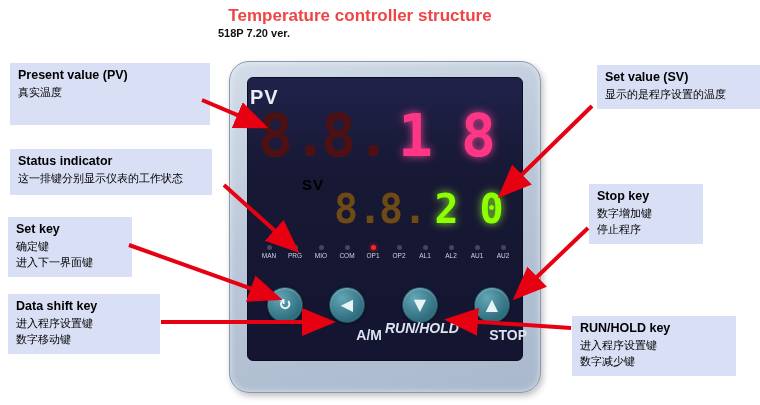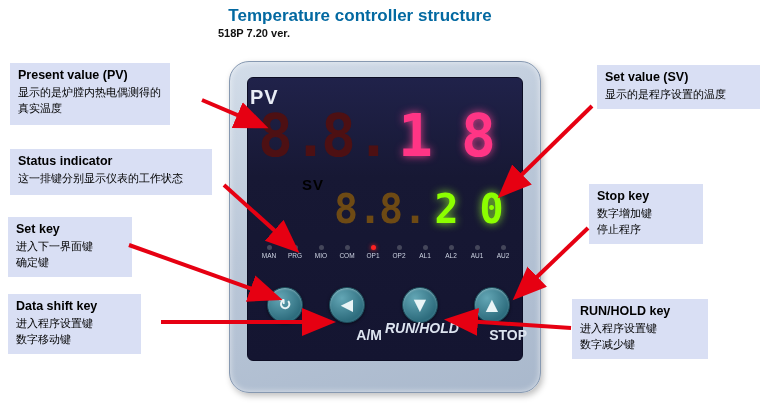--- a/index.html
+++ b/index.html
@@ -2,33 +2,33 @@
 <html><head>
 <meta charset="utf-8">
 <style>
   html,body{margin:0;padding:0;}
   body{
     width:760px;height:405px;position:relative;background:#ffffff;
     font-family:"Liberation Sans","DejaVu Sans",sans-serif;overflow:hidden;
   }
   .abs{position:absolute;}
   
-  .title-main{left:150px;top:6px;width:420px;text-align:center;font-size:17px;font-weight:bold;color:#0369a1;}
+  .title-main{left:150px;top:6px;width:420px;text-align:center;font-size:17px;font-weight:bold;color:#ef4444;}
   .title-version{left:218px;top:27px;font-size:11px;font-weight:bold;color:#111;}
   
   .callout{background:#d9dff4;padding:5px 8px 6px 8px;color:#000;box-sizing:border-box;}
   .callout .h{font-size:12.5px;font-weight:bold;margin:0 0 3px 0;}
   .callout .l{font-size:11px;line-height:1.45;}
-  #co-pv{left:10px;top:63px;width:160px;min-height:62px;}
+  #co-pv{left:10px;top:63px;width:200px;min-height:62px;}
   #co-status{left:10px;top:149px;width:202px;min-height:46px;}
   #co-set{left:8px;top:217px;width:124px;min-height:60px;}
-  #co-shift{left:8px;top:294px;width:133px;min-height:60px;}
+  #co-shift{left:8px;top:294px;width:152px;min-height:60px;}
   #co-sv{left:576px;top:65px;width:176px;min-height:44px;margin-left:21px;}
   #co-stop{left:589px;top:184px;width:114px;min-height:60px;}
-  #co-runhold{left:572px;top:299px;width:136px;min-height:60px;}
+  #co-runhold{left:572px;top:316px;width:164px;min-height:60px;}
   
   .bezel{
     left:229px;top:61px;width:310px;height:330px;border-radius:20px;
     background:linear-gradient(160deg,#d3dde9 0%,#bac7d8 45%,#a9b8cc 100%);
     border:1px solid #8799b1;
     box-shadow:inset 0 0 6px rgba(255,255,255,.6), 2px 3px 6px rgba(0,0,0,.25);
   }
   .face{
     left:247px;top:77px;width:274px;height:282px;border-radius:6px;
     background:linear-gradient(180deg,#20224a 0%,#171834 35%,#141531 100%);
@@ -150,33 +150,32 @@
 <button class="btn" id="btn-stop">
   <span class="glyph">▲</span>
 </button>
 
 <div class="abs btn-label" id="lbl-am">A/M</div>
 <div class="abs btn-label" id="lbl-runhold">RUN/HOLD</div>
 <div class="abs btn-label" id="lbl-stop">STOP</div>
 
 <div class="abs callout" id="co-pv">
   <div class="h">Present value (PV)</div>
-  <div class="l">显示的是炉膛内热电偶测得的</div>
   <div class="l">真实温度</div>
 </div>
 
 <div class="abs callout" id="co-status">
   <div class="h">Status  indicator</div>
   <div class="l">这一排键分别显示仪表的工作状态</div>
 </div>
 
 <div class="abs callout" id="co-set">
   <div class="h">Set key</div>
+  <div class="l">确定键</div>
   <div class="l">进入下一界面键</div>
-  <div class="l">确定键</div>
 </div>
 
 <div class="abs callout" id="co-shift">
   <div class="h">Data shift key</div>
   <div class="l">进入程序设置键</div>
   <div class="l">数字移动键</div>
 </div>
 
 <div class="abs callout" id="co-sv">
   <div class="h">Set value (SV)</div>

